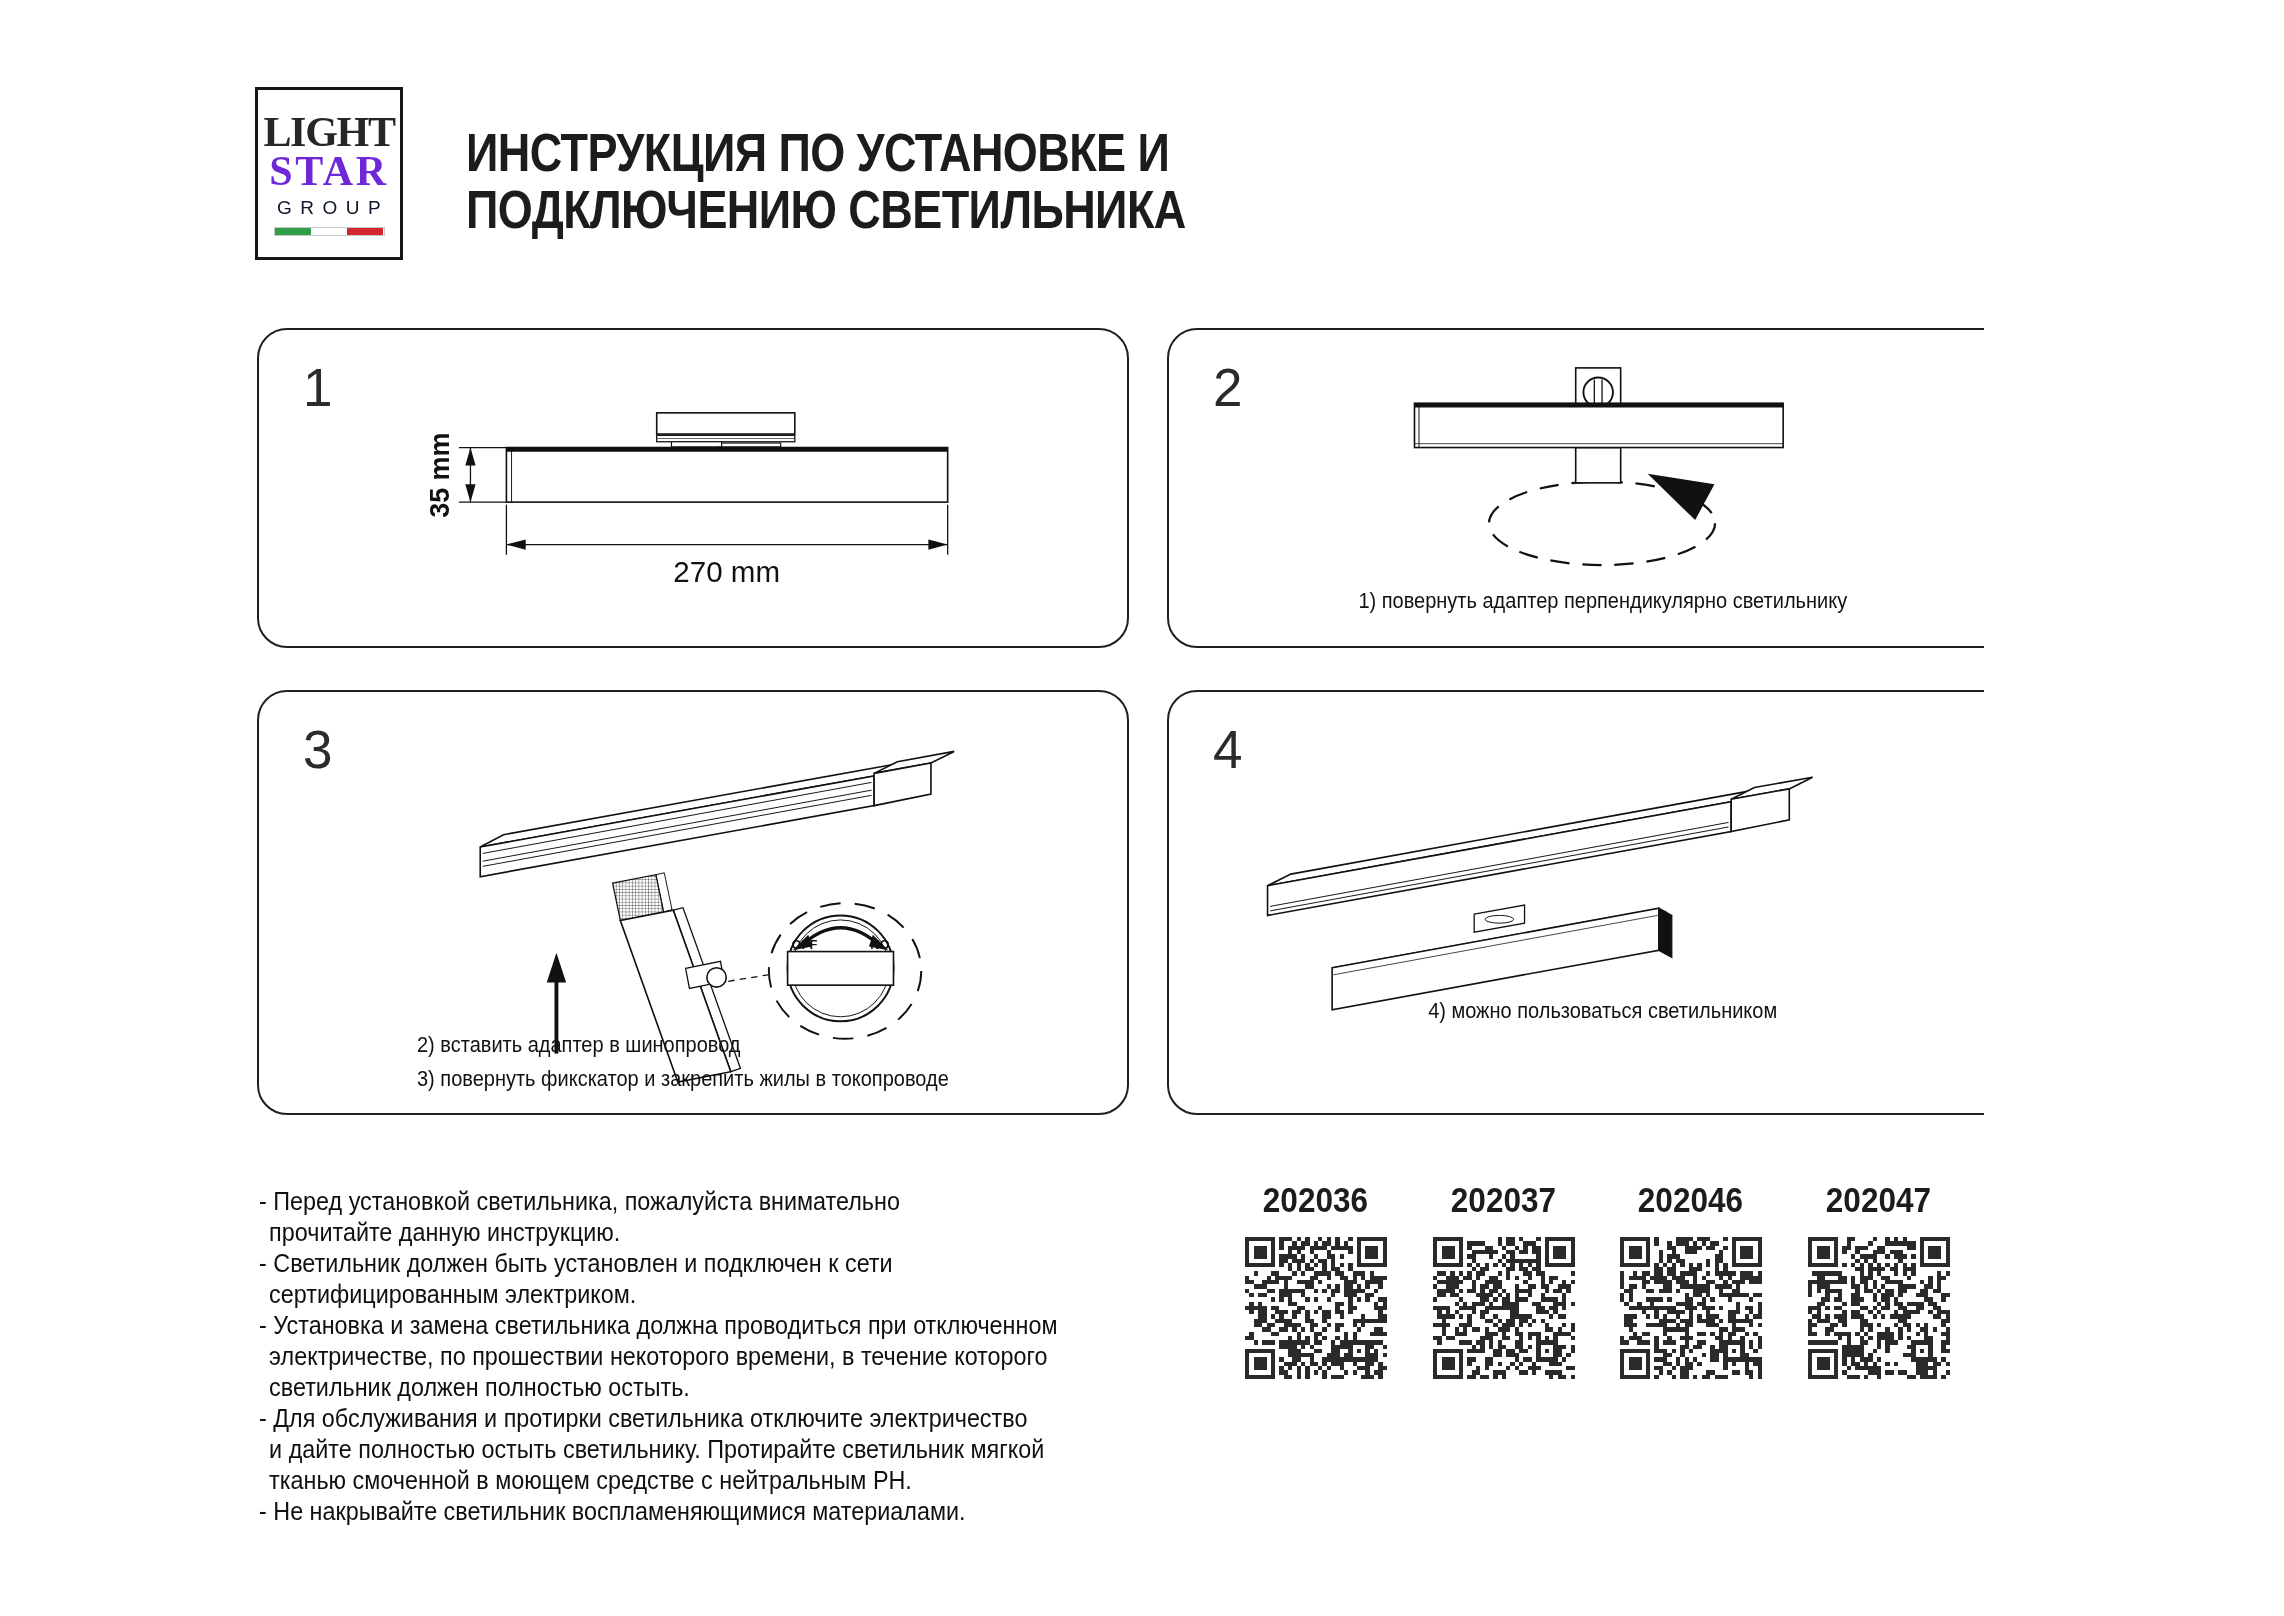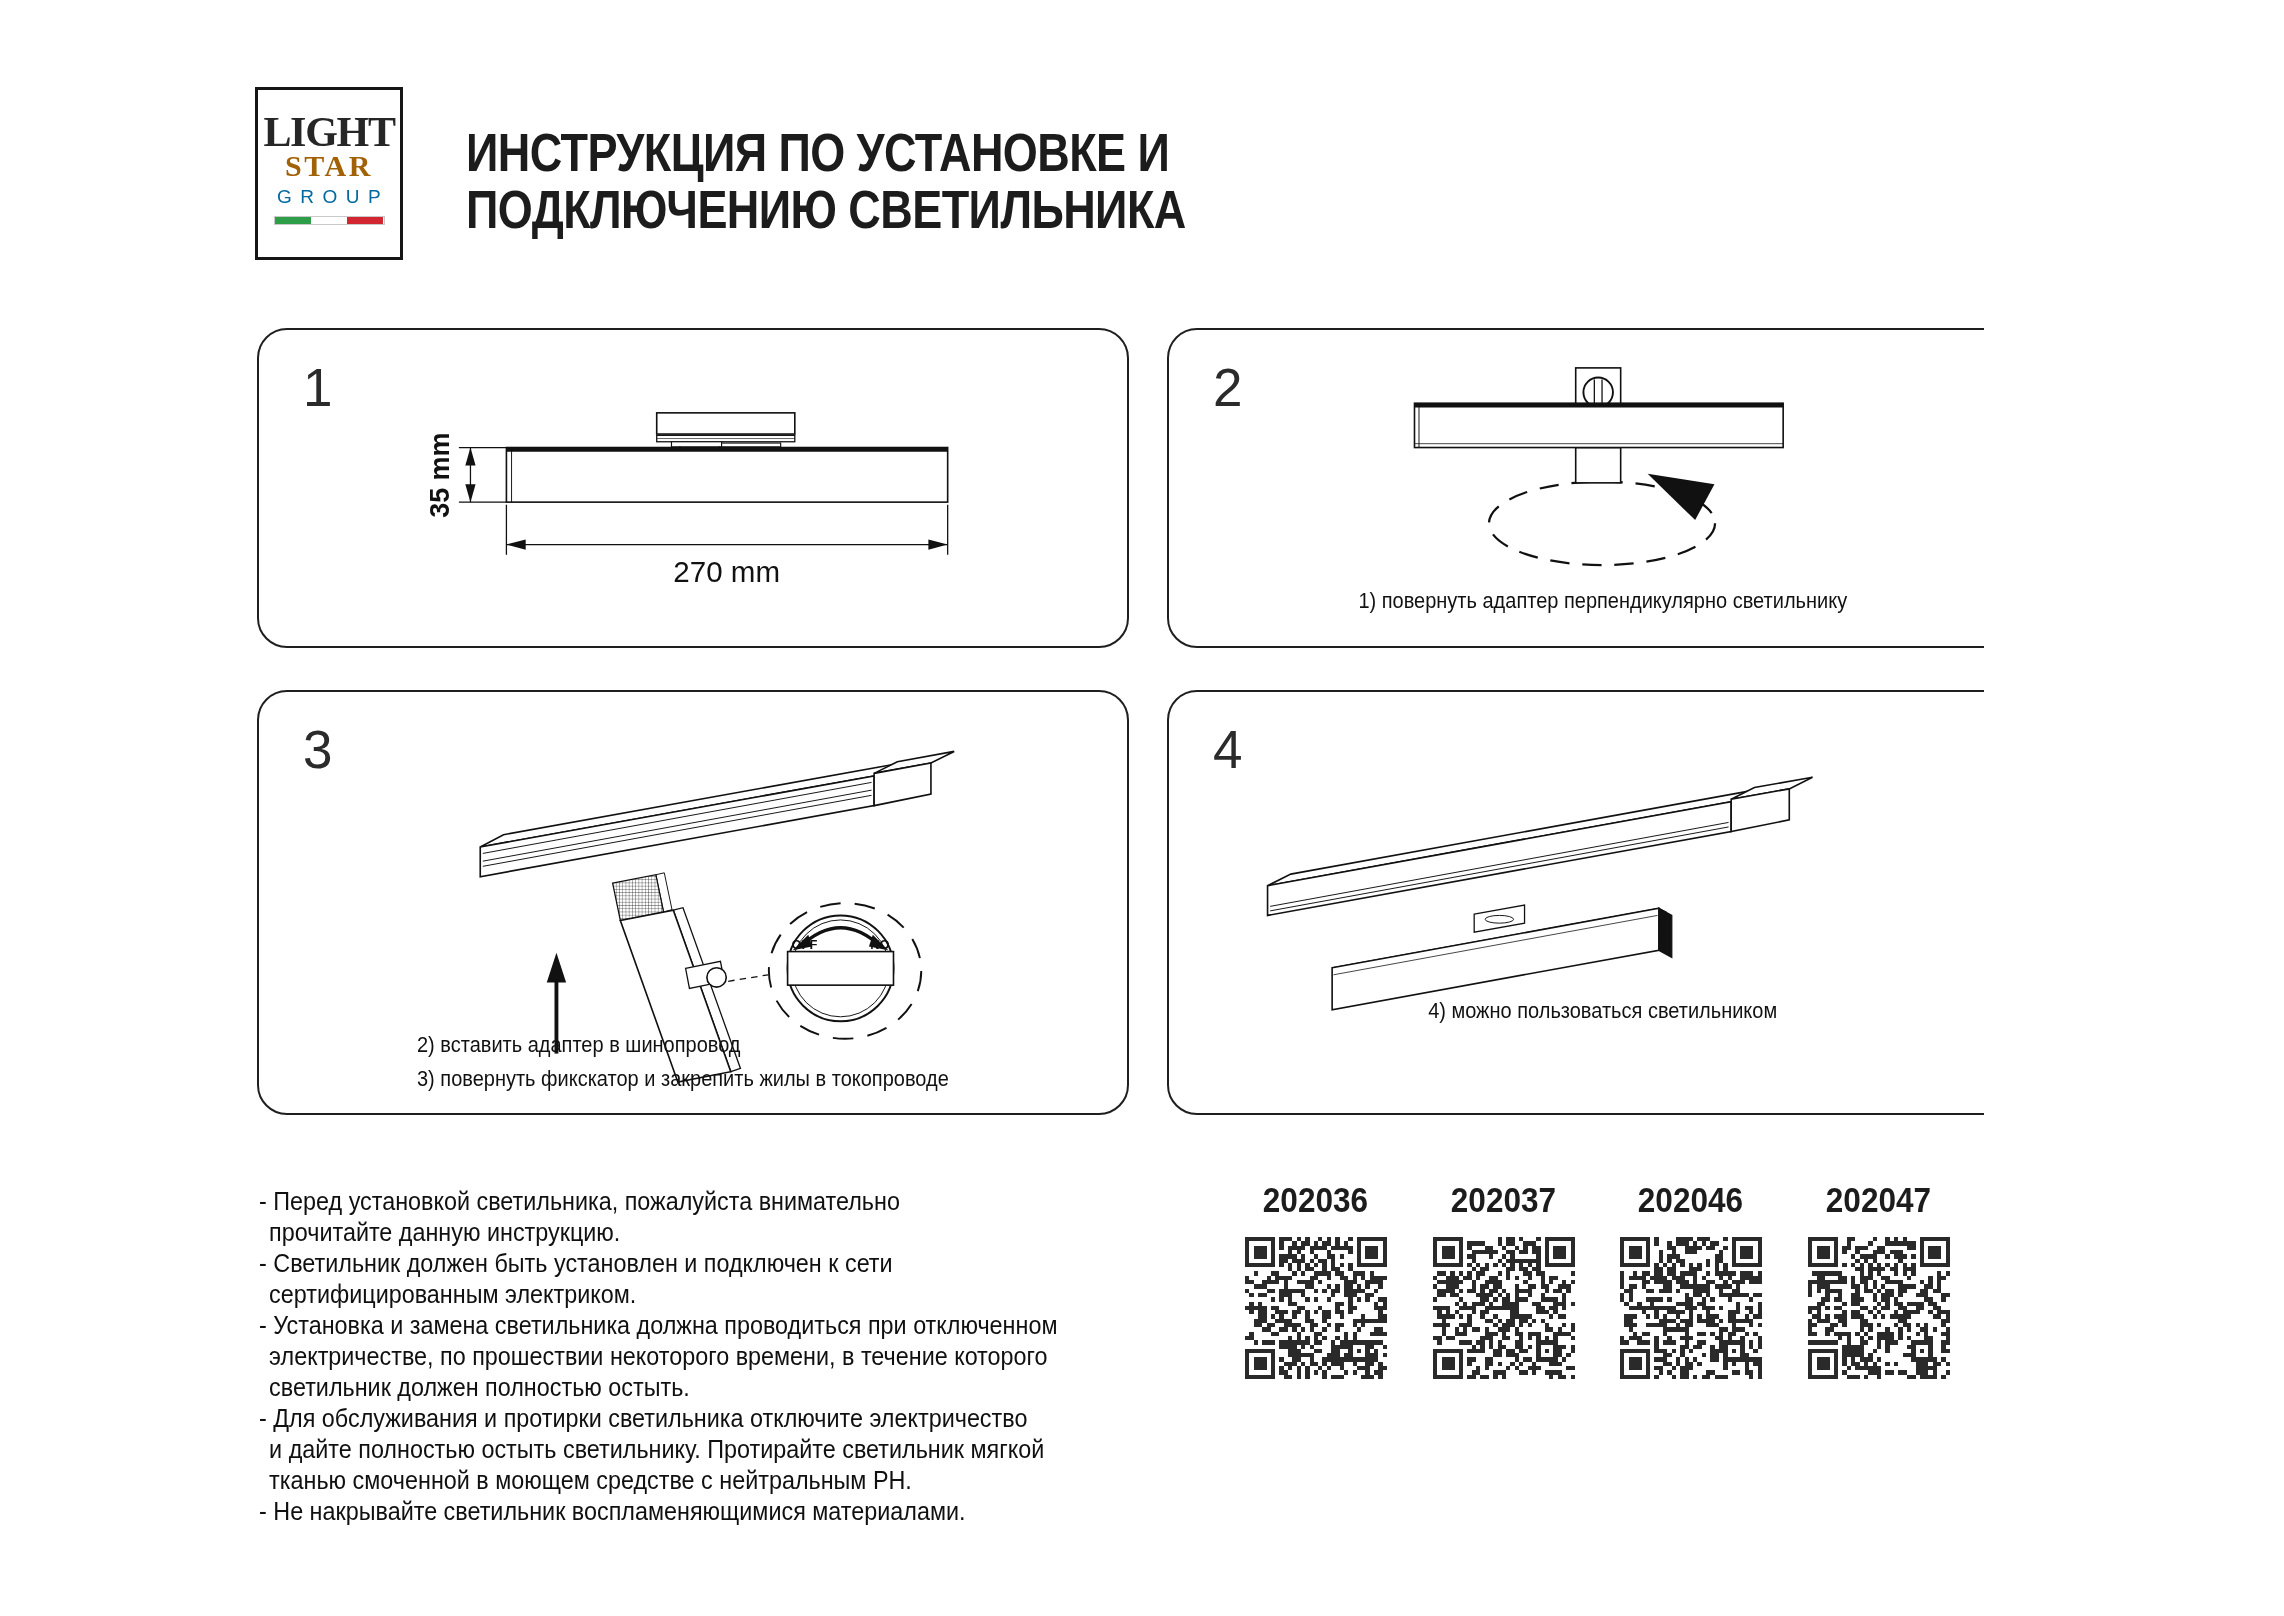--- a/index.html
+++ b/index.html
@@ -4,24 +4,24 @@
 <style>
   html,body{margin:0;padding:0;background:#ffffff;}
   .page{position:relative;width:1984px;height:1616px;background:#fff;overflow:hidden;
         font-family:"Liberation Sans",sans-serif;color:#111;}
 
   
   .logo-box{position:absolute;left:255px;top:87px;width:148px;height:173px;
             border:3.3px solid #161616;box-sizing:border-box;text-align:center;}
   .logo-light{font-family:"Liberation Serif",serif;font-weight:bold;font-size:42px;
               line-height:.92;margin-top:23.4px;letter-spacing:-1.3px;color:#262626;}
-  .logo-star{font-family:"Liberation Serif",serif;font-weight:bold;font-size:30px;
-             line-height:.92;letter-spacing:2.6px;color:#a16207;}
+  .logo-star{font-family:"Liberation Serif",serif;font-weight:bold;font-size:42px;
+             line-height:.92;letter-spacing:2.6px;color:#6d28d9;}
   .logo-group{font-size:19px;font-weight:400;letter-spacing:8.5px;padding-left:8px;
-              margin-top:6.5px;color:#0369a1;}
+              margin-top:6.5px;color:#0f172a;}
   .flag{width:109px;height:7.8px;margin:8.5px auto 0;display:flex;outline:0.7px solid #c9c9c9;}
   .flag div{flex:1;}
 
   .title{position:absolute;left:466px;top:124px;font-size:53px;font-weight:bold;
          line-height:57px;letter-spacing:-0.7px;transform:scaleX(.85);
          transform-origin:left top;white-space:nowrap;color:#1c1c1c;}
 
   .series-block{position:absolute;left:1302px;top:128px;width:581px;text-align:center;}
   .series-line span{display:inline-block;font-size:39px;font-weight:bold;
                     transform:scaleX(.85);white-space:nowrap;color:#1c1c1c;}

